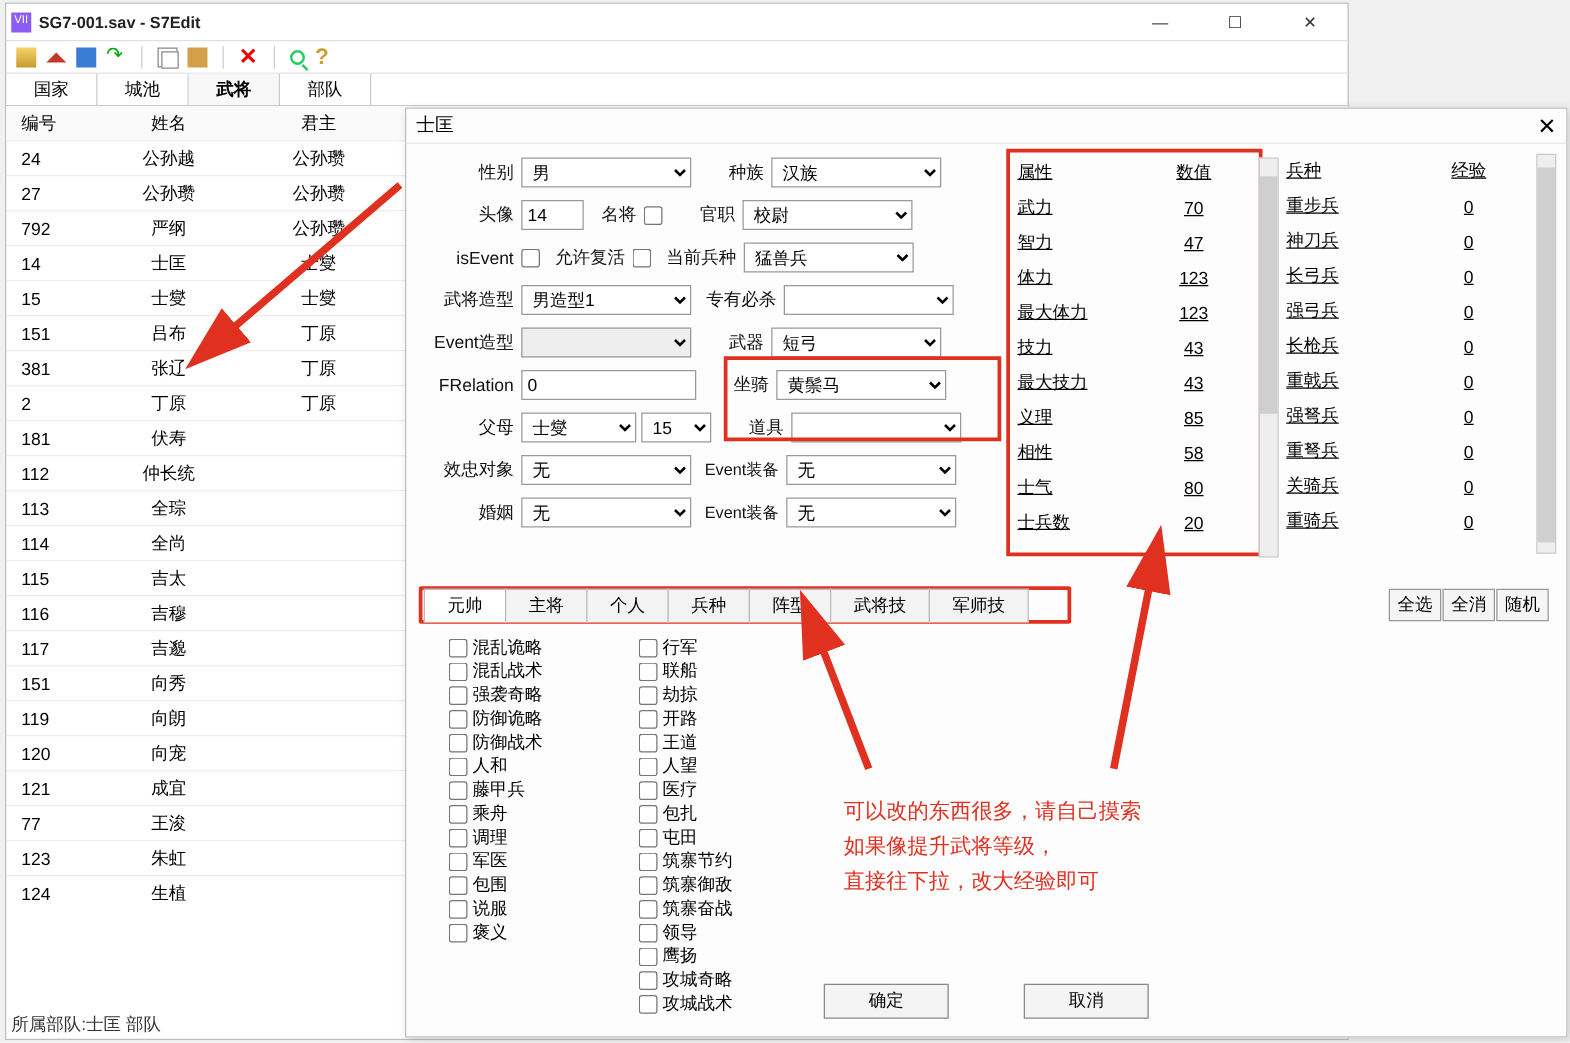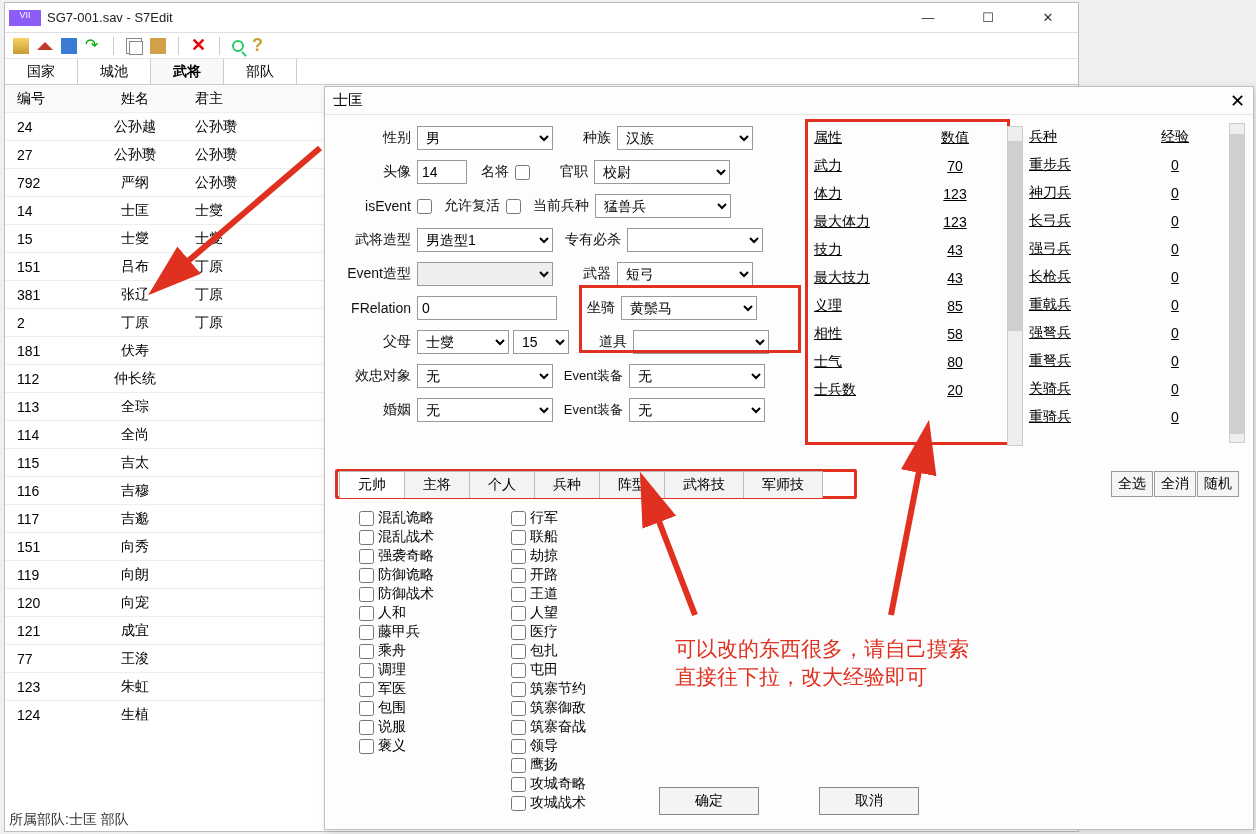--- a/index.html
+++ b/index.html
@@ -20,22 +20,22 @@
     background: #fff;
     border: 1px solid #bdbdbd;
   }
   .titlebar {
     height: 30px;
     display: flex;
     align-items: center;
     padding: 0 4px;
     border-bottom: 1px solid #e0e0e0;
   }
-  .titlebar .app-icon { width: 32px; height: 16px; background: #8b5cf6; display: inline-block; margin-right: 6px; font-size:9px; color:#fff; text-align:center;}
-  .titlebar .title { flex: 1; font-size: 13px; color: #222; }
+  .titlebar .app-icon { width: 16px; height: 16px; background: #8b5cf6; display: inline-block; margin-right: 6px; font-size:9px; color:#fff; text-align:center;}
+  .titlebar .title { flex: 1; font-size: 13px; color: #222; font-weight: bold; }
   .winbtns { display:flex; gap: 16px; margin-right: 4px; }
   .winbtn { width: 44px; height: 28px; display:flex; align-items:center; justify-content:center; font-size: 13px; color:#333;}
   .menubar { height: 28px; display:flex; gap: 18px; padding: 4px 10px; font-size: 14px; color:#222; border-bottom:1px solid #e5e5e5;}
   .toolbar { height: 26px; display:flex; gap: 8px; padding: 4px 8px; align-items:center; border-bottom:1px solid #e5e5e5;}
   .tb-icon { width:16px; height:16px; display:inline-block; }
   .tb-sep { width:1px; height:18px; background:#ccc; margin:0 4px;}
   .ic-open{ background:linear-gradient(#f6d36b,#c79b2f);}
   .ic-diamond{ width:0;height:0;border:8px solid transparent; border-bottom-color:#c0392b; position:relative; top:-4px;}
   .ic-save{ background:#3a7bd5;}
   .ic-arrow{ color:#0a0; font-size:16px; line-height:14px;}
@@ -48,21 +48,21 @@
   .ic-help{ color:#cba030; font-size:18px; font-weight:bold; line-height:14px;}
 
   
   .tabs-row { height: 26px; display:flex; border-bottom: 1px solid #ccc; }
   .tab { padding: 4px 22px 2px; border-right:1px solid #ccc; font-size:14px; }
   .tab.active { background:#f8f8f8; font-weight:bold;}
   .table-header, .table-row { display:flex; align-items:center; height:28px; border-bottom:1px solid #eee;}
   .table-header { font-weight:normal; background:#fafafa;}
   .col1 { width: 70px; padding-left: 12px;}
   .col2 { width: 120px; text-align:center;}
-  .col3 { width: 120px; }
+  .col3 { width: 120px; text-align:center;}
   .table-body { height: 615px; overflow:hidden;}
   .statusbar { position:absolute; bottom:2px; left:4px; font-size:14px; color:#333;}
 
   
   .dialog {
     position:absolute;
     left: 324px; top: 86px;
     width: 930px; height: 744px;
     background:#fdfdfd;
     border:1px solid #bfbfbf;
@@ -123,21 +123,21 @@
   .skill-lists { position:absolute; left:34px; top:394px; display:flex; gap:12px;}
   .skill-col{ width:140px;}
   .skill-item{ display:flex; align-items:flex-start; height:19px; font-size:14px;}
   .skill-item input{ margin-right:4px; margin-top:2px;}
 
   
   .right-btns { position:absolute; right:14px; top:356px; display:flex; gap:1px;}
   .right-btns button{ font-size:14px; padding:3px 6px; border:1px solid #999; background:#f5f5f5;}
 
   
-  .hint { position:absolute; left:350px; top:520px; color:#e03020; font-size:21px; line-height:28px;}
+  .hint { position:absolute; left:350px; top:520px; color:#e03020; font-size:17px; line-height:28px;}
 
   
   .box-weapon { position:absolute; left:254px; top:170px; width:222px; height:68px; border:3px solid #e03020;}
 
   
   .arrow{position:absolute;}
   .arrow svg{overflow:visible;}
   .footer-btns{ position:absolute; left:0; right:0; bottom:6px; height:36px; display:flex; justify-content:center; gap:60px;}
   .footer-btns button{ width:100px; height:28px; font-size:14px; border:1px solid #888; background:#f4f4f4;}
 </style>
@@ -386,20 +386,24 @@
       <div class="attr-head">
         <div class="ac1">属性</div>
         <div class="ac2">数值</div>
       </div>
       <div id="attr-body">
           <div class="attr-row">
             <div class="ac1">武力</div>
             <div class="ac2">70</div>
           </div>
           <div class="attr-row">
+            <div class="ac1">智力</div>
+            <div class="ac2">47</div>
+          </div>
+          <div class="attr-row">
             <div class="ac1">体力</div>
             <div class="ac2">123</div>
           </div>
           <div class="attr-row">
             <div class="ac1">最大体力</div>
             <div class="ac2">123</div>
           </div>
           <div class="attr-row">
             <div class="ac1">技力</div>
             <div class="ac2">43</div>
@@ -617,20 +621,21 @@
     </div>
 
     <div class="right-btns">
       <button>全选</button>
       <button>全消</button>
       <button>随机</button>
     </div>
 
     <div class="hint">
       <div>可以改的东西很多，请自己摸索</div>
+      <div>如果像提升武将等级，</div>
       <div>直接往下拉，改大经验即可</div>
     </div>
 
     <div class="arrow" style="left:320px;top:390px;">
       <svg width="60" height="120">
           <defs>
             <marker id="ah2" markerWidth="10" markerHeight="10" refX="2" refY="3" orient="auto">
               <path d="M0,0 L0,6 L9,3 z" fill="#e03020"></path>
             </marker>
           </defs>

